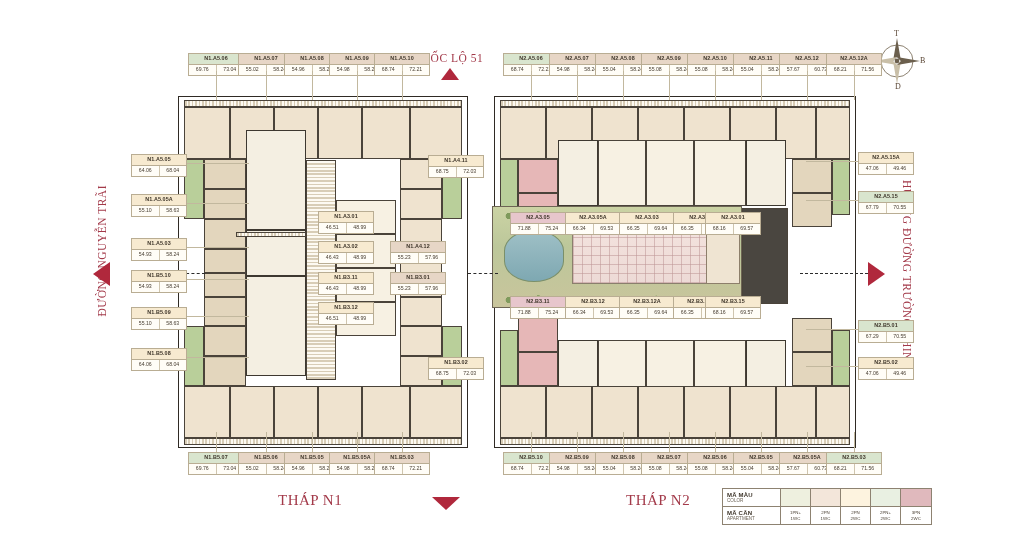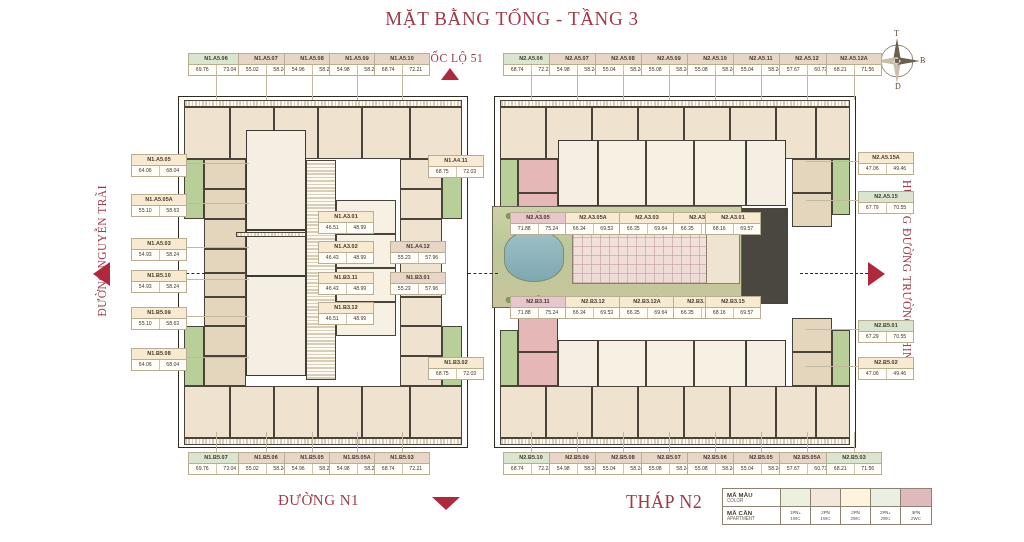--- a/index.html
+++ b/index.html
@@ -14,21 +14,21 @@
     position:absolute;left:0;top:8px;width:1024px;text-align:center;
     font-size:19px;letter-spacing:.6px;color:#a33a4a;font-family:"Liberation Serif",serif;
   }
 
   
   .road{position:absolute;color:#a33a4a;font-size:11.5px;letter-spacing:.5px;
         font-family:"Liberation Serif",serif;white-space:nowrap;}
   .road.top{left:413px;top:52px;}
   .road.bottomcenter{left:374px;top:514px;}
   .road.towerL{left:278px;top:492px;font-size:15px;}
-  .road.towerR{left:626px;top:492px;font-size:18px;}
+  .road.towerR{left:626px;top:492px;font-size:15px;}
   .road.vertL{left:96px;top:185px;writing-mode:vertical-rl;transform:rotate(180deg);
               transform-origin:center;font-size:11.5px;}
   .road.vertR{left:901px;top:180px;writing-mode:vertical-rl;font-size:11.5px;}
 
   
   .arrow{position:absolute;width:0;height:0;}
   .arrow.up{left:441px;top:68px;border-left:9px solid transparent;border-right:9px solid transparent;border-bottom:12px solid #b0283c;}
   .arrow.down{left:432px;top:497px;border-left:14px solid transparent;border-right:14px solid transparent;border-top:13px solid #b0283c;}
   .arrow.left{left:93px;top:262px;border-top:12px solid transparent;border-bottom:12px solid transparent;border-right:17px solid #b0283c;}
   .arrow.right{left:868px;top:262px;border-top:12px solid transparent;border-bottom:12px solid transparent;border-left:17px solid #b0283c;}
@@ -110,26 +110,25 @@
   .legend .sw:last-child{border-right:none;}
   .legend .ap{width:30px;box-sizing:border-box;border-right:.7px solid #8d8271;
               text-align:center;padding:3px 0;line-height:1.25;color:#4a4034;font-size:4.4px;}
   .legend .ap:last-child{border-right:none;}
 </style>
 </head>
 <body>
 
 <div id="stage">
 
-  <div class="title">MẶT BẰNG TỔNG - TẦNG 3</div>
 
   <div class="road top">QUỐC LỘ 51</div>
   <div class="arrow up"></div>
   <div class="arrow down"></div>
-  <div class="road towerL">ĐƯỜNG N1</div>
+  <div class="road towerL">THÁP N1</div>
   <div class="road towerR">THÁP N2</div>
   <div class="road vertL">ĐƯỜNG NGUYỄN TRÃI</div>
   <div class="arrow left"></div>
   <div class="road vertR">HƯỚNG ĐƯỜNG TRƯỜNG CHINH</div>
   <div class="arrow right"></div>
 
   <div class="compass">
     <svg width="58" height="58" viewBox="0 0 58 58">
       <circle cx="29" cy="29" r="16" fill="none" stroke="#8d8271" stroke-width="1"></circle>
       <polygon points="29,6 33,29 29,25 25,29" fill="#6b5f4d"></polygon>

